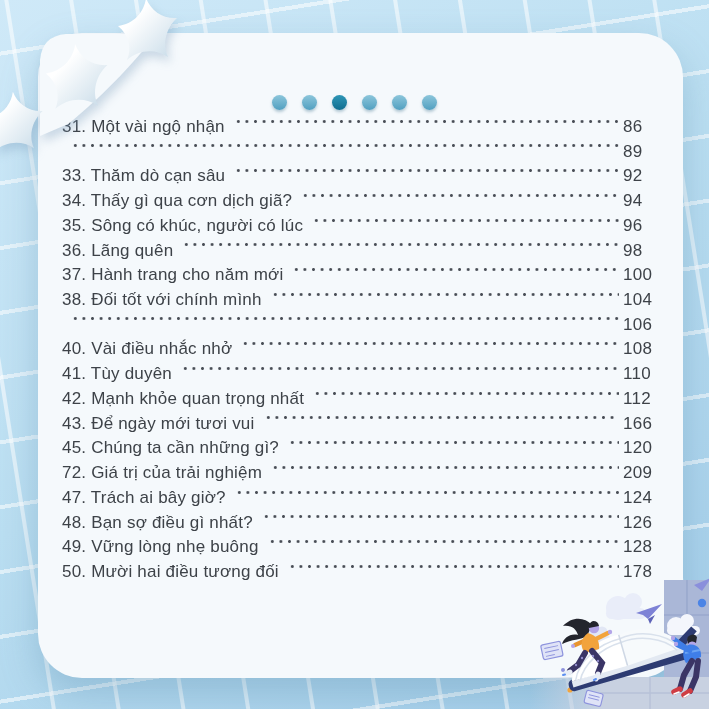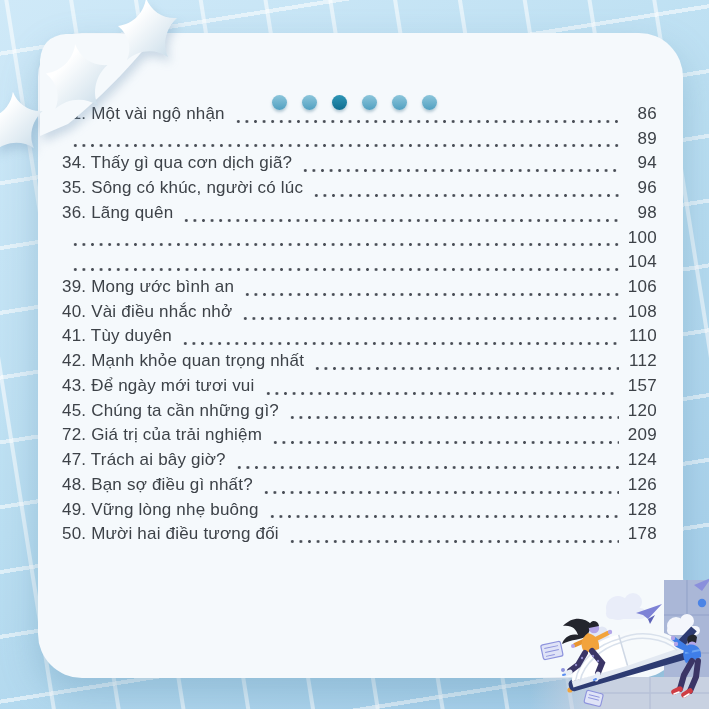--- a/index.html
+++ b/index.html
@@ -16,21 +16,21 @@
   
   .dots{position:absolute;left:234px;top:62px;display:flex;gap:15px;}
   .dot{width:15px;height:15px;border-radius:50%;box-shadow:0 2px 3px rgba(50,105,135,.35);}
   
   .toc{position:absolute;left:24px;right:26px;top:71px;}
   .row{display:flex;align-items:baseline;height:24.72px;color:#3d4248;font-size:17px;white-space:nowrap;}
   .row .t{letter-spacing:.2px;}
   .leader{flex:1;height:3px;align-self:flex-end;margin:0 4px 6px 9px;
     background-image:radial-gradient(circle,#494e56 1.3px,rgba(0,0,0,0) 1.5px);
     background-size:8.6px 3px;background-repeat:repeat-x;background-position:left center;}
-  .pg{min-width:34px;text-align:right;letter-spacing:.3px;}
+  .pg{min-width:34px;letter-spacing:.3px;margin-top:13px;}
   .curl-svg{position:absolute;left:-6px;top:-12px;
     filter:drop-shadow(3px 6px 5px rgba(120,155,185,.35));}
   .illus-svg{position:absolute;right:0;bottom:0;}
 </style>
 </head>
 <body>
 
 <div class="stage">
 
   <div class="card">
@@ -46,44 +46,50 @@
         <div class="row">
           <span class="t">31. Một vài ngộ nhận</span>
           <span class="leader"></span>
           <span class="pg">86</span>
         </div>
         <div class="row">
           <span class="leader"></span>
           <span class="pg">89</span>
         </div>
         <div class="row">
+          <span class="t">33. Thăm dò cạn sâu</span>
+          <span class="leader"></span>
+          <span class="pg">92</span>
+        </div>
+        <div class="row">
           <span class="t">34. Thấy gì qua cơn dịch giã?</span>
           <span class="leader"></span>
           <span class="pg">94</span>
         </div>
         <div class="row">
           <span class="t">35. Sông có khúc, người có lúc</span>
           <span class="leader"></span>
           <span class="pg">96</span>
         </div>
         <div class="row">
           <span class="t">36. Lãng quên</span>
           <span class="leader"></span>
           <span class="pg">98</span>
         </div>
         <div class="row">
+          <span class="t">37. Hành trang cho năm mới</span>
           <span class="leader"></span>
           <span class="pg">100</span>
         </div>
         <div class="row">
+          <span class="t">38. Đối tốt với chính mình</span>
           <span class="leader"></span>
           <span class="pg">104</span>
         </div>
         <div class="row">
-          <span class="t">39. Mong ước bình an</span>
           <span class="leader"></span>
           <span class="pg">106</span>
         </div>
         <div class="row">
           <span class="t">40. Vài điều nhắc nhở</span>
           <span class="leader"></span>
           <span class="pg">108</span>
         </div>
         <div class="row">
           <span class="t">41. Tùy duyên</span>
@@ -91,21 +97,21 @@
           <span class="pg">110</span>
         </div>
         <div class="row">
           <span class="t">42. Mạnh khỏe quan trọng nhất</span>
           <span class="leader"></span>
           <span class="pg">112</span>
         </div>
         <div class="row">
           <span class="t">43. Để ngày mới tươi vui</span>
           <span class="leader"></span>
-          <span class="pg">157</span>
+          <span class="pg">166</span>
         </div>
         <div class="row">
           <span class="t">45. Chúng ta cần những gì?</span>
           <span class="leader"></span>
           <span class="pg">120</span>
         </div>
         <div class="row">
           <span class="t">72. Giá trị của trải nghiệm</span>
           <span class="leader"></span>
           <span class="pg">209</span>

